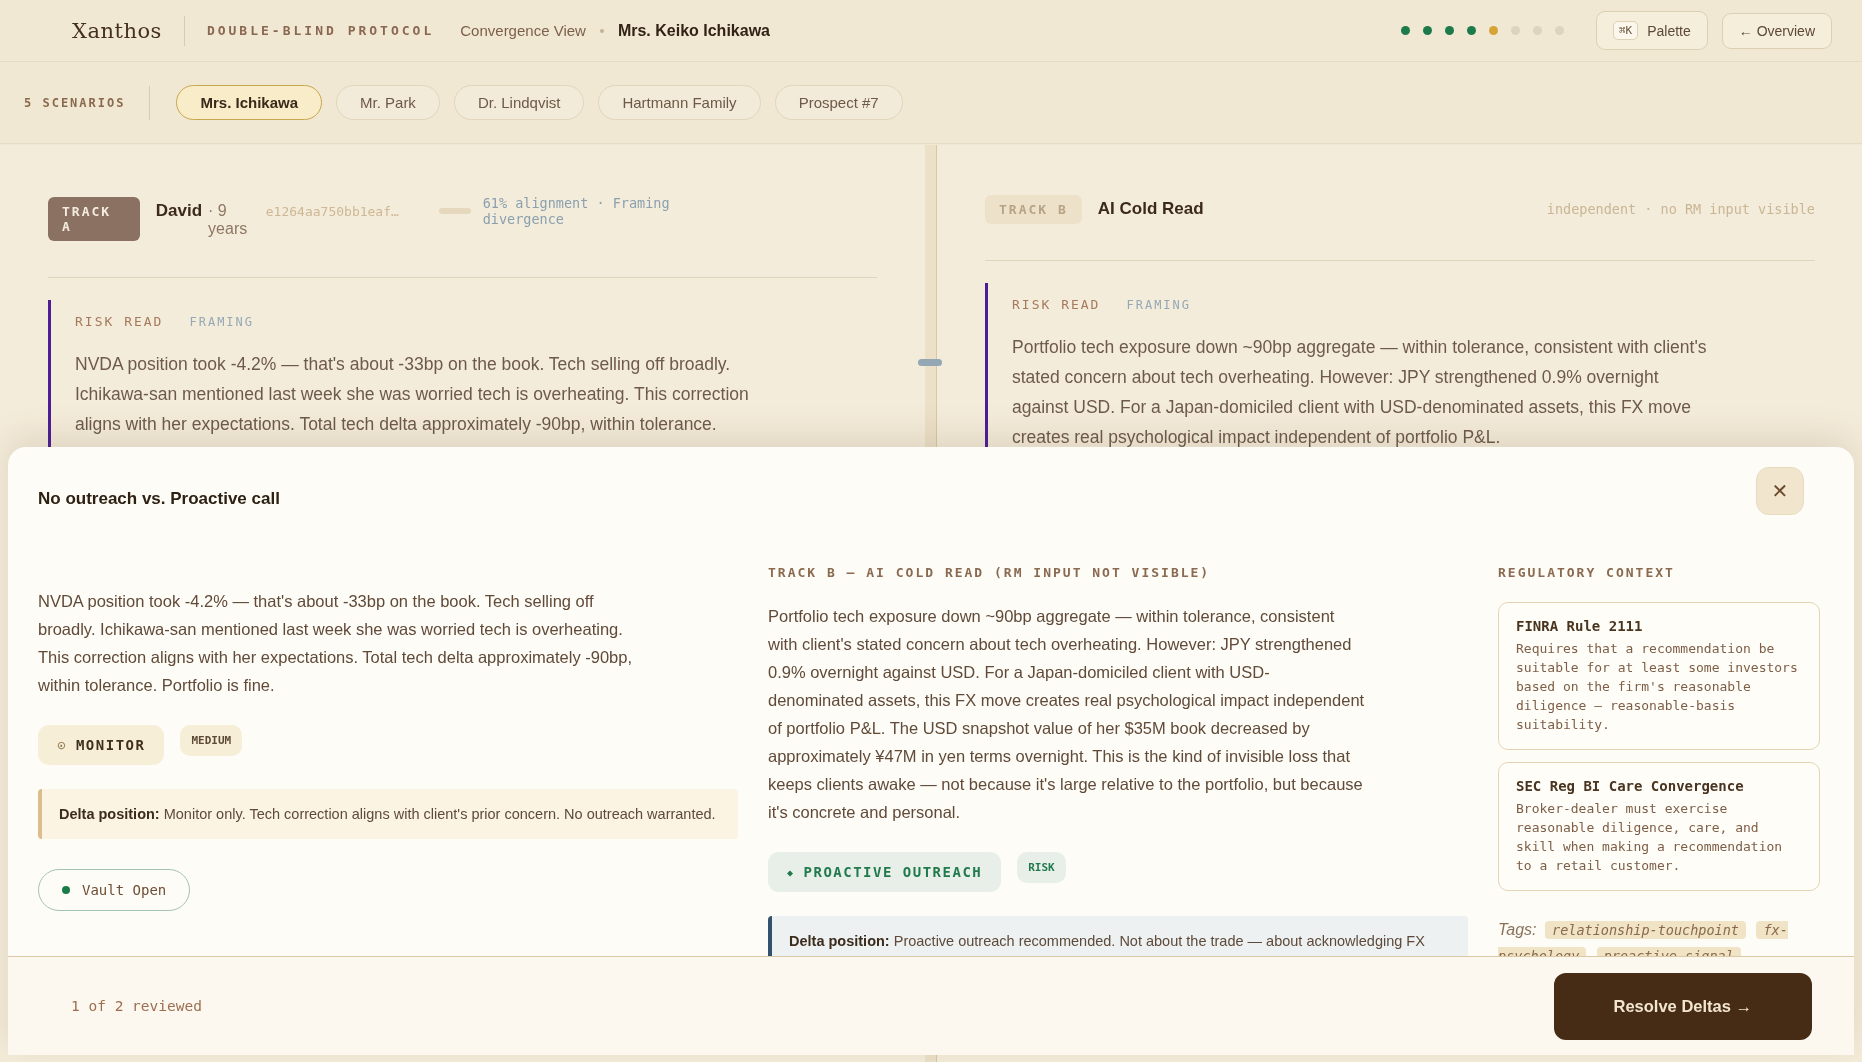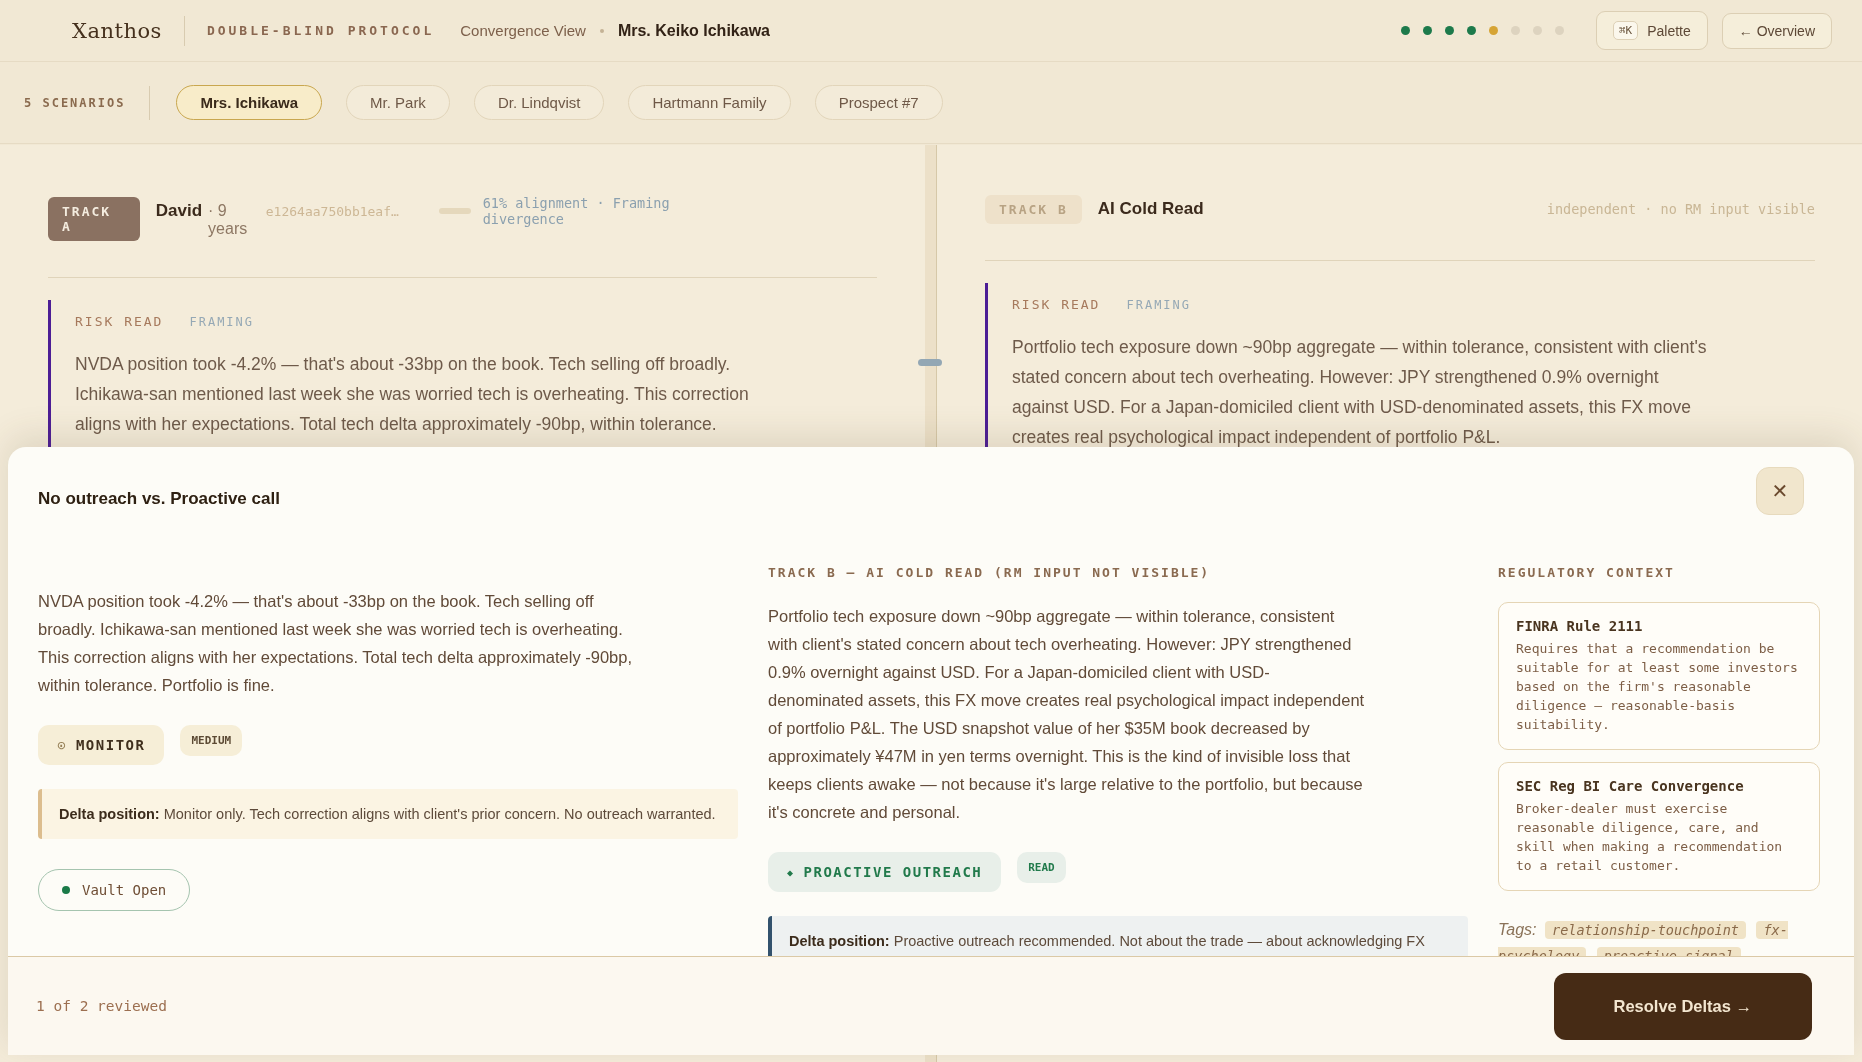--- a/index.html
+++ b/index.html
@@ -41,21 +41,21 @@
     padding:2px 5px; color:#6b563f;
   }
 
   
   .scenario-bar{
     height:82px; display:flex; align-items:center;
     padding:0 24px; border-bottom:1px solid #e6dbc4;
   }
   .scenario-count{ font-size:12px; letter-spacing:2px; color:#8a6a4e; font-weight:bold; }
   .scenario-bar .vdiv{ height:34px; margin:0 26px 0 24px; }
-  .chips{ display:flex; gap:24px; }
+  .chips{ display:flex; gap:14px; }
   .chip{
     border-radius:18px; padding:8px 23px; font-size:15px;
     color:#6e5847; border:1px solid #e2d5ba; background:#f3ebd9; cursor:pointer;
     white-space:nowrap;
   }
   .chip[data-active="true"]{
     background:#f8ecc9; border:1.5px solid #c9a74f; color:#3a2a1b; font-weight:bold;
   }
 
   
@@ -166,21 +166,21 @@
   .tag{
     font-family:"DejaVu Sans Mono", monospace; font-size:13.5px; color:#8a6a4a;
     background:#f0e3c6; border-radius:4px; padding:1px 7px; margin-right:6px;
   }
 
   
   .modal-footer{
     position:absolute; left:0; right:0; bottom:0; height:99px;
     border-top:1px solid #dbc9a6; background:#fcf8f0;
     display:flex; align-items:center; justify-content:space-between;
-    padding:0 42px 0 28px;
+    padding:0 42px 0 63px;
   }
   .progress-text{ font-family:"DejaVu Sans Mono", monospace; font-size:14.5px; color:#9c6f50; }
   .resolve-btn{
     background:#462b15; color:#f3e6d0; font-weight:bold; font-size:16.5px;
     border:none; border-radius:12px; padding:0 60px; height:67px; cursor:pointer;
     font-family:"Liberation Sans", sans-serif;
   }
 </style>
 </head>
 <body>
@@ -298,21 +298,21 @@
     </div>
 
     <div class="mcol-b">
       <div class="mcol-head">TRACK B — AI COLD READ (RM INPUT NOT VISIBLE)</div>
       <p class="mcol-body">Portfolio tech exposure down ~90bp aggregate — within tolerance, consistent with client's stated concern about tech overheating. However: JPY strengthened 0.9% overnight against USD. For a Japan-domiciled client with USD-denominated assets, this FX move creates real psychological impact independent of portfolio P&amp;L. The USD snapshot value of her $35M book decreased by approximately ¥47M in yen terms overnight. This is the kind of invisible loss that keeps clients awake — not because it's large relative to the portfolio, but because it's concrete and personal.</p>
       <div class="badge-row">
         <span class="action-badge action-proactive">
           <span class="a-icon">◆</span>
           <span>PROACTIVE OUTREACH</span>
         </span>
-        <span class="sev-badge sev-high">READ</span>
+        <span class="sev-badge sev-high">RISK</span>
       </div>
       <div class="delta-note delta-b">
         <b>Delta position:</b><span> Proactive outreach recommended. Not about the trade — about acknowledging FX dynamics before client has to ask.</span>
       </div>
     </div>
 
     <div class="mcol-reg">
       <div class="mcol-head">REGULATORY CONTEXT</div>
       <div class="reg-card">
         <div class="reg-title">FINRA Rule 2111</div>

